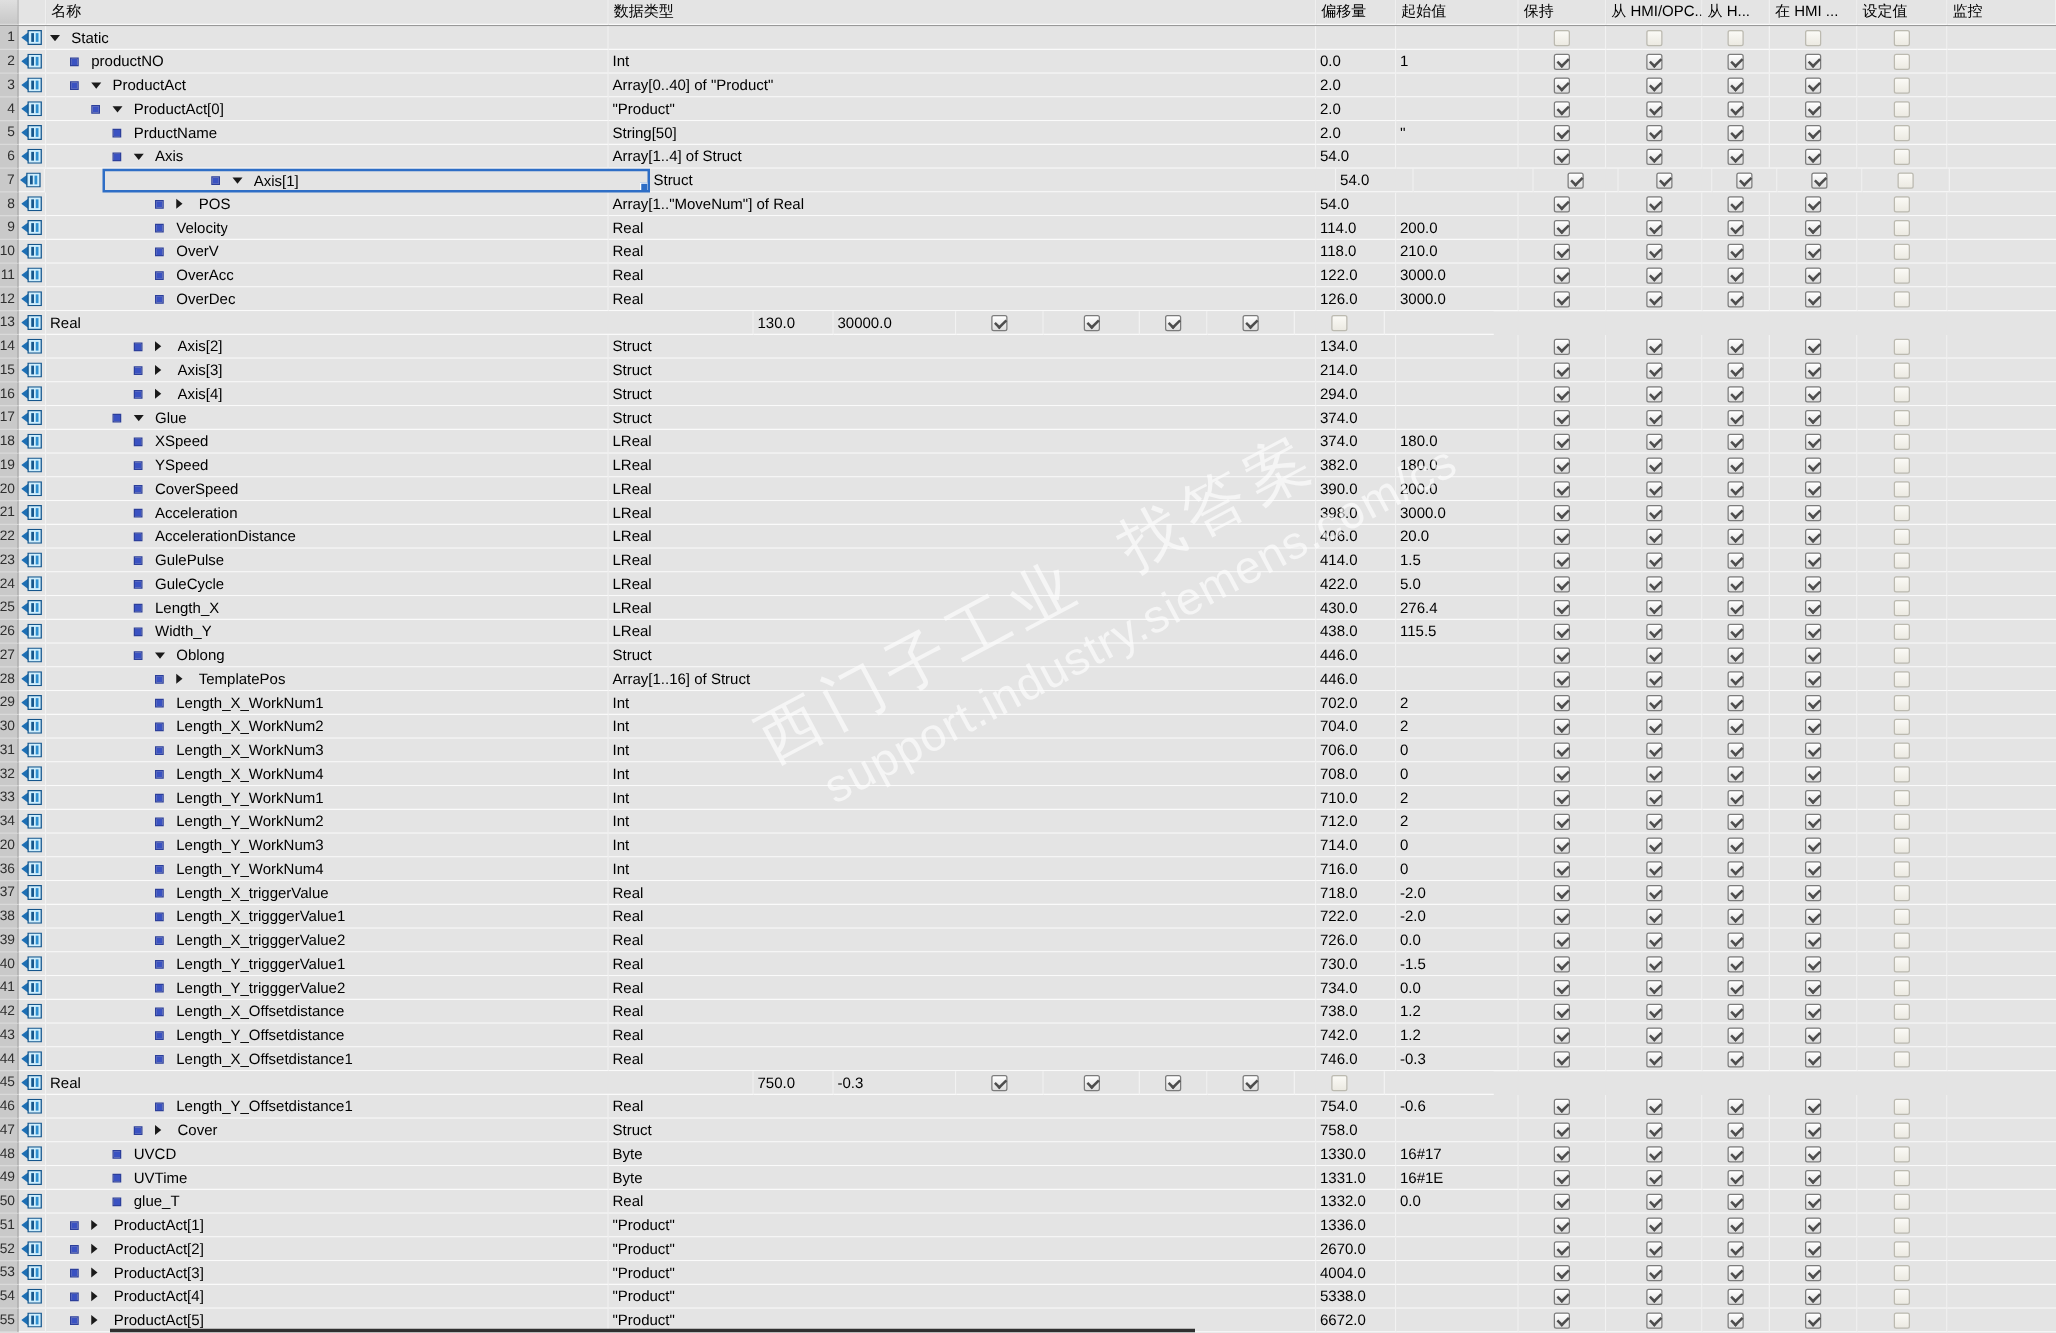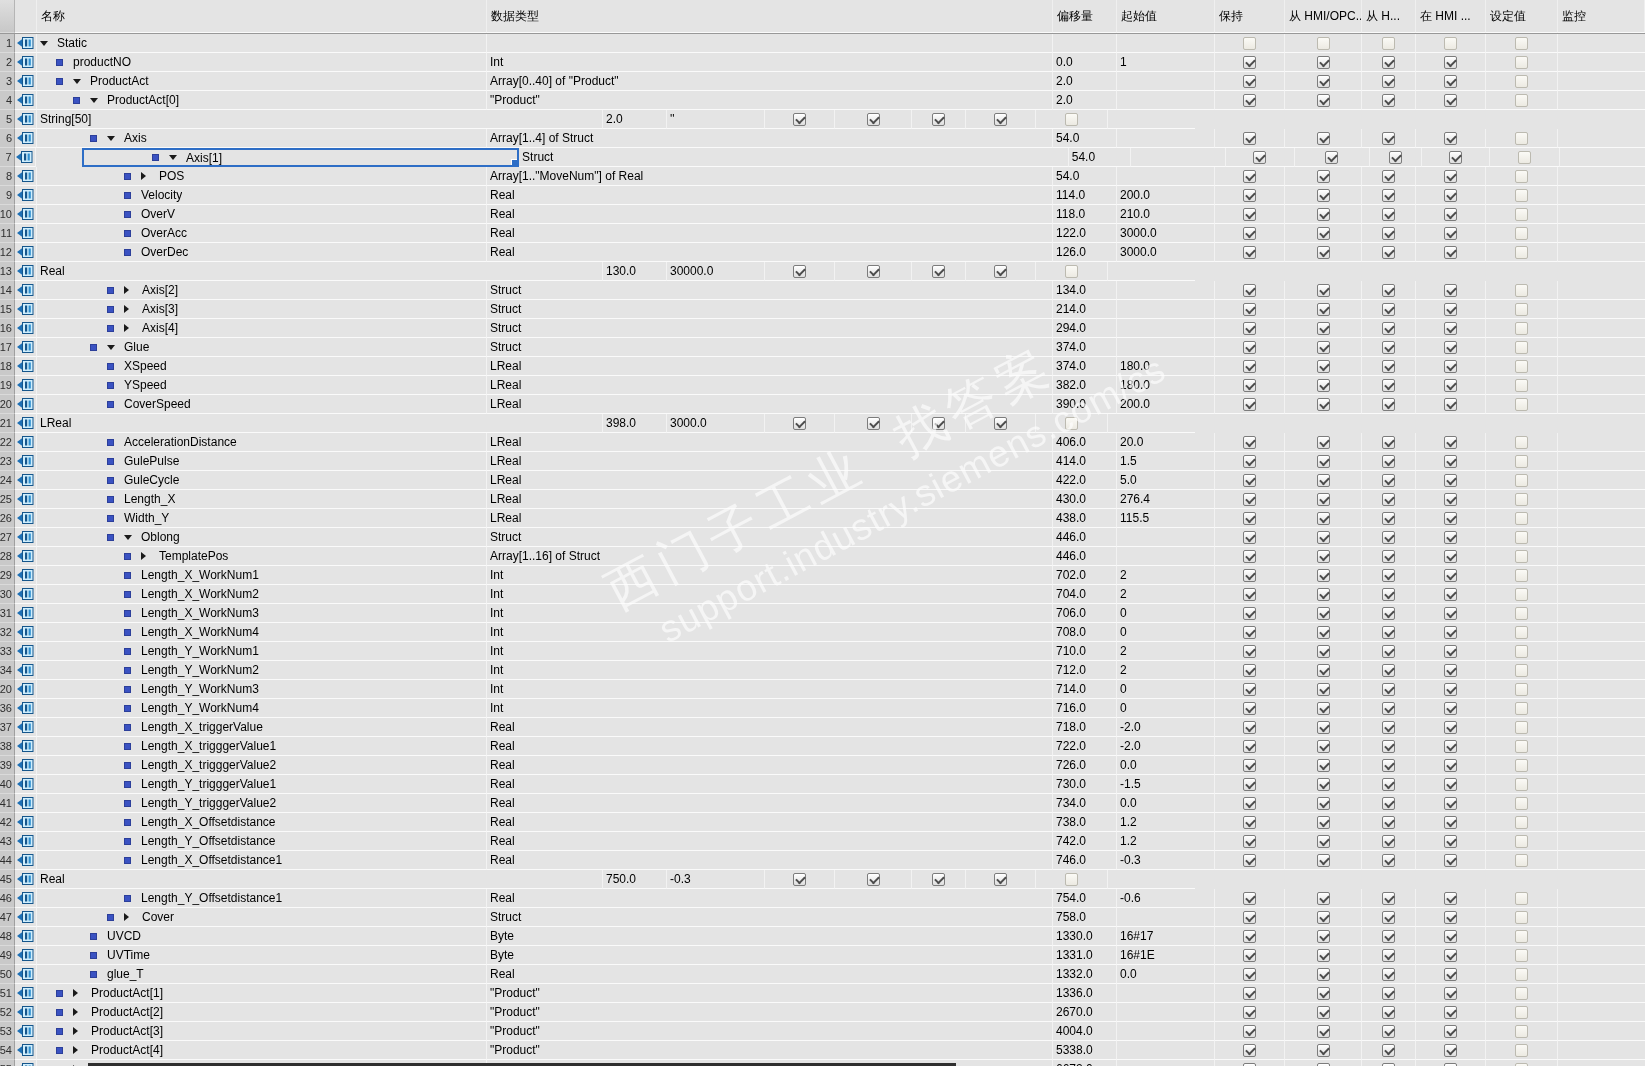--- a/index.html
+++ b/index.html
@@ -3,21 +3,21 @@
 <meta charset="utf-8">
 <style>
   html,body{margin:0;padding:0;}
   body{
     width:1645px;height:1066px;overflow:hidden;position:relative;
     background:#e4e4e4;color:#000;
     font-family:"Liberation Sans","DejaVu Sans",sans-serif;font-size:12px;
   }
   .grid{position:absolute;left:0;top:0;width:1645px;}
   
-  .hdr{display:flex;height:34px;background:linear-gradient(#dfdfdf,#c7c7c7);
+  .hdr{display:flex;height:21px;background:linear-gradient(#dfdfdf,#c7c7c7);
        border-bottom:1px solid #989898;box-sizing:border-box;}
   .hdr .cell{display:flex;align-items:center;padding:0 4px;box-sizing:border-box;
        border-right:1px solid #efefef;white-space:nowrap;overflow:hidden;}
   
   .row{display:flex;height:19px;box-sizing:border-box;}
   .cell{display:flex;align-items:center;padding:0 3px;box-sizing:border-box;
         border-right:1px solid #f2f2f2;border-bottom:1px solid #fafafa;
         white-space:nowrap;overflow:hidden;background:#e4e4e4;}
   
   .w-num{width:15px}.w-icon{width:22px}.w-name{width:450px}.w-type{width:566px}
@@ -38,21 +38,21 @@
   
   .spacer{flex:none;height:1px;}
   .sq{flex:none;width:5px;height:5px;background:#3a52c2;outline:1px solid #2c3f9a;margin-right:11px;}
   .tri{flex:none;width:0;height:0;margin-right:9px;cursor:pointer;}
   .tri.open{border-left:4px solid transparent;border-right:4px solid transparent;
             border-top:5px solid #1a1a1a;}
   .tri.closed{border-top:4px solid transparent;border-bottom:4px solid transparent;
             border-left:5px solid #1a1a1a;margin-right:13px;}
   .name-label{overflow:hidden;text-overflow:clip;text-align:right;}
   
-  .sel{border:2px solid #2e6ec6 !important;position:relative;padding:0 1px;margin-left:46px;}
+  .sel{border:2px solid #2e6ec6 !important;position:relative;padding:0 18px;margin-left:46px;}
   .sel:after{content:"";position:absolute;right:-1px;bottom:-1px;width:5px;height:5px;
              background:#2e6ec6;border:1px solid #fff;}
   
   .tagicon{display:block;}
   
   .wm{position:absolute;left:598px;top:572px;transform:rotate(-28deg);transform-origin:0 0;
       color:rgba(255,255,255,0.62);z-index:6;pointer-events:none;line-height:1.05;}
   .wm .l1{font-size:50px;letter-spacing:7px;white-space:pre;}
   .wm .l2{font-size:37px;margin-top:12px;margin-left:28px;letter-spacing:1px;white-space:pre;}
   
@@ -224,20 +224,26 @@
       <div class="row">
     <div class="cell w-num">5</div>
     <div class="cell w-icon">
       <svg class="tagicon" width="17" height="12" viewBox="0 0 17 12">
         <polygon points="0,6 6,1.5 6,10.5" fill="#1d6fb4"></polygon>
         <rect x="5.5" y="0.5" width="10.5" height="11" fill="#cfeefd" stroke="#15568c"></rect>
         <rect x="8" y="2.5" width="2.2" height="7" fill="#15568c"></rect>
         <rect x="11.6" y="2.5" width="2.2" height="7" fill="#2f8fd0"></rect>
       </svg>
     </div>
+    <div class="cell w-name">
+      <span class="spacer" style="width: 51px;"></span>
+      <span class="sq"></span>
+
+      <span class="name-label">PrductName</span>
+    </div>
     <div class="cell w-type">String[50]</div>
     <div class="cell w-off">2.0</div>
     <div class="cell w-start">''</div>
     <div class="cell w-ret cbcell">
           <span class="cb checked"></span>
         </div>
     <div class="cell w-h1 cbcell">
           <span class="cb checked"></span>
         </div>
     <div class="cell w-h2 cbcell">
@@ -787,20 +793,26 @@
   </div>
       <div class="row">
     <div class="cell w-num">21</div>
     <div class="cell w-icon">
       <svg class="tagicon" width="17" height="12" viewBox="0 0 17 12">
         <polygon points="0,6 6,1.5 6,10.5" fill="#1d6fb4"></polygon>
         <rect x="5.5" y="0.5" width="10.5" height="11" fill="#cfeefd" stroke="#15568c"></rect>
         <rect x="8" y="2.5" width="2.2" height="7" fill="#15568c"></rect>
         <rect x="11.6" y="2.5" width="2.2" height="7" fill="#2f8fd0"></rect>
       </svg>
+    </div>
+    <div class="cell w-name">
+      <span class="spacer" style="width: 68px;"></span>
+      <span class="sq"></span>
+
+      <span class="name-label">Acceleration</span>
     </div>
     <div class="cell w-type">LReal</div>
     <div class="cell w-off">398.0</div>
     <div class="cell w-start">3000.0</div>
     <div class="cell w-ret cbcell">
           <span class="cb checked"></span>
         </div>
     <div class="cell w-h1 cbcell">
           <span class="cb checked"></span>
         </div>

